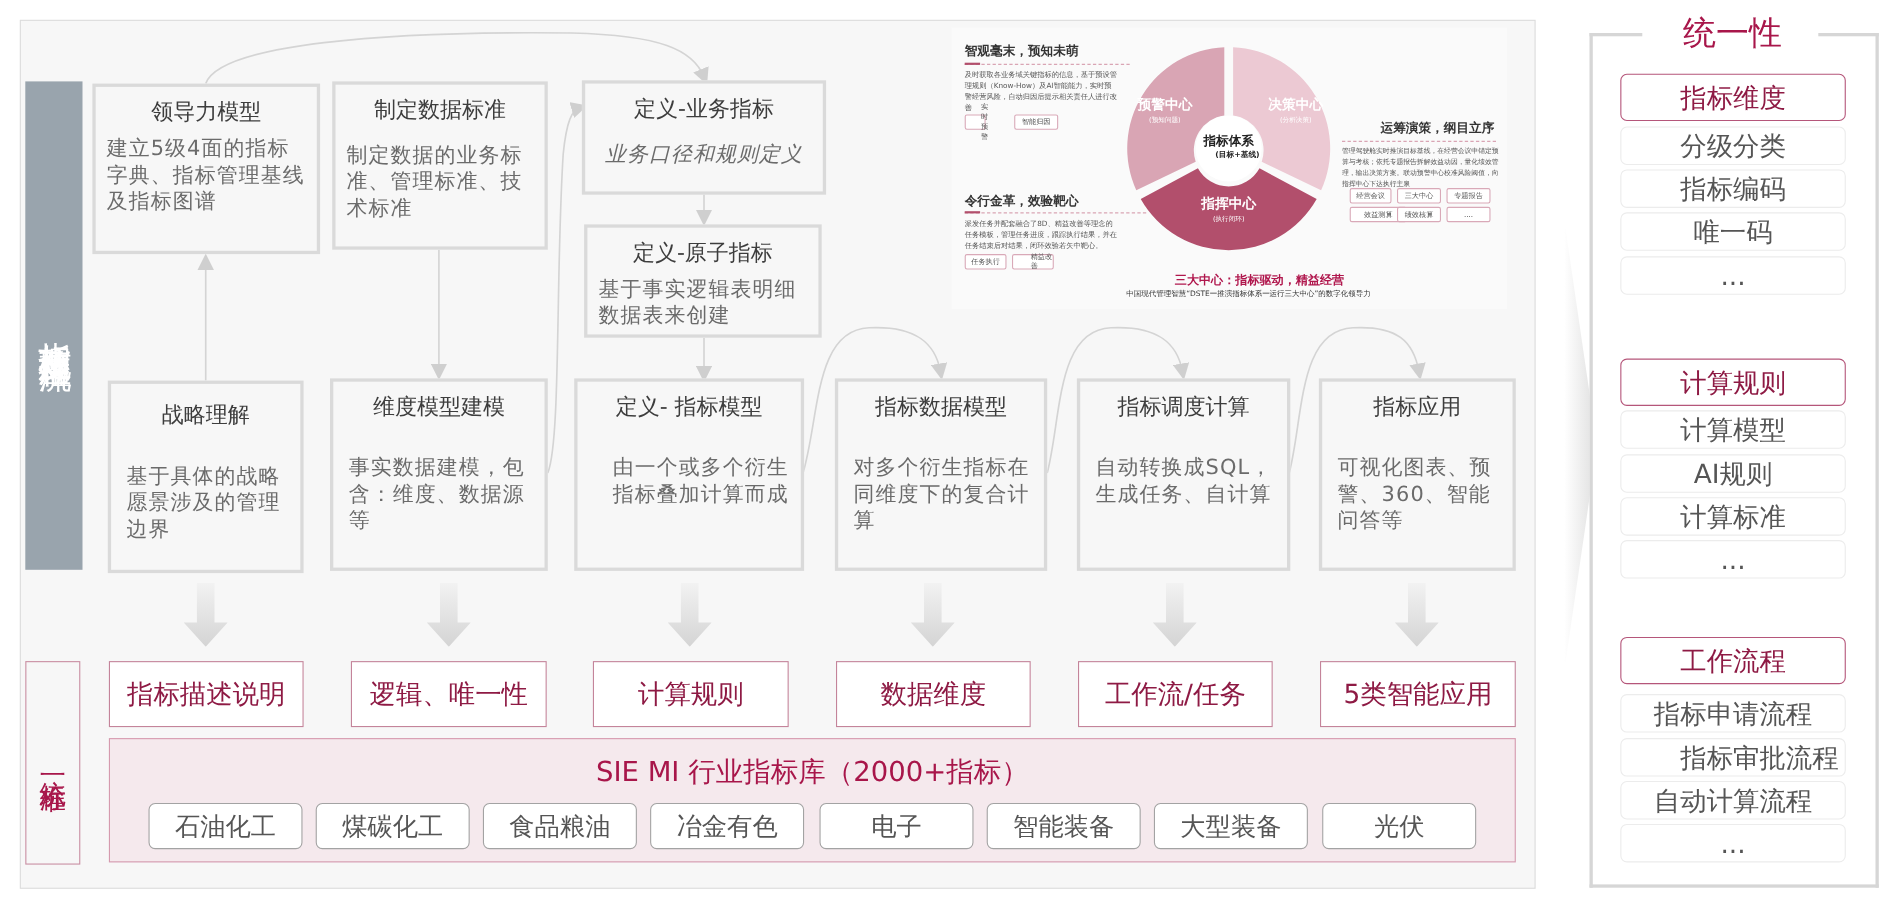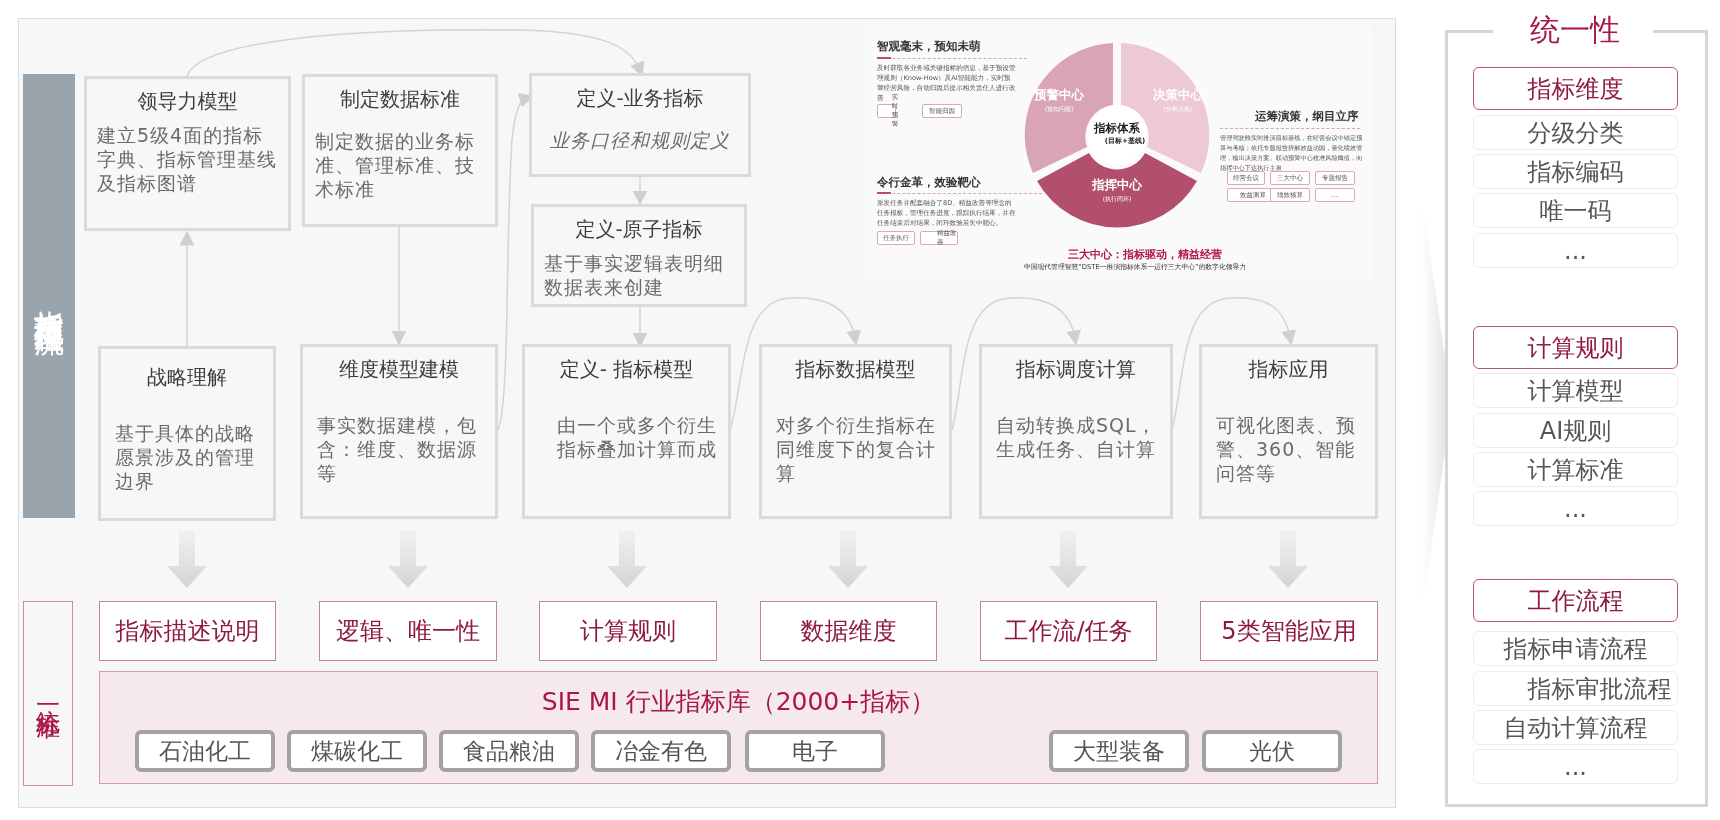--- a/index.html
+++ b/index.html
@@ -18,21 +18,21 @@
   .connector { stroke: #d4d4d4; stroke-width: 1.5; fill: none; }
   .big-arrow { width: 40px; height: 58px; }
   .std-label { left: 23px; top: 601px; width: 50px; height: 185px; border: 1px solid #c98ea2; background: #f7f7f7;
                color: #a8164a; font-size: 24px; display: flex; align-items: center; justify-content: center; }
   .std-label span { writing-mode: vertical-rl; text-orientation: upright; letter-spacing: 2px; }
   .pink-box { top: 601px; height: 60px; background: #fff; border: 1px solid #c4849a; color: #8e1a44;
               font-size: 24px; display: flex; align-items: center; justify-content: center; }
   .library { left: 99px; top: 671px; width: 1279px; height: 113px; background: #f5e9ed; border: 1px solid #d59aae; }
   .library .lib-title { text-align: center; color: #a8164a; font-size: 25px; margin-top: 13px; }
   .industry { position: absolute; top: 58px; height: 42px; width: 140px; background: #fff; border-radius: 6px;
-              border: 4px solid #a3a3a3; display: flex; align-items: center; justify-content: center; font-size: 23px; color: #555; }
+              border: 1px solid #a3a3a3; display: flex; align-items: center; justify-content: center; font-size: 23px; color: #555; }
   .inset { left: 865px; top: 25px; width: 505px; height: 256px; background: #fafafa; overflow: hidden; }
   .inset .h { font-size: 11.5px; font-weight: bold; color: #333; }
   .inset .p { font-size: 6.6px; color: #555; line-height: 10px; }
   .inset .tag { position: absolute; font-size: 6.5px; color: #555; border: 1px solid #d9a9b8; border-radius: 2px;
                 background: #fff; height: 14px; display: flex; align-items: center; justify-content: center; }
   .inset .seg-label { position: absolute; color: #fff; font-weight: bold; text-align: center; }
   .right-panel { left: 1445px; top: 30px; width: 263px; height: 777px; border: 3px solid #d6d6d6; border-top: none; background: #fff; }
   .rp-top-l { left: 1445px; top: 30px; width: 48px; height: 3px; background: #d6d6d6; }
   .rp-top-r { left: 1653px; top: 30px; width: 55px; height: 3px; background: #d6d6d6; }
   .rp-title { left: 1500px; top: 10px; width: 150px; text-align: center; font-size: 30px; color: #a8164a; }
@@ -199,20 +199,21 @@
 <div class="abs pink-box" style="left:980px;width:177px;">工作流/任务</div>
 <div class="abs pink-box" style="left:1200px;width:178px;">5类智能应用</div>
 
 <div class="abs library">
   <div class="lib-title">SIE MI 行业指标库（2000+指标）</div>
   <div class="industry" style="left:35px;">石油化工</div>
   <div class="industry" style="left:187px;">煤碳化工</div>
   <div class="industry" style="left:339px;">食品粮油</div>
   <div class="industry" style="left:491px;">冶金有色</div>
   <div class="industry" style="left:645px;">电子</div>
+  <div class="industry" style="left:797px;">智能装备</div>
   <div class="industry" style="left:949px;">大型装备</div>
   <div class="industry" style="left:1102px;">光伏</div>
 </div>
 
 <svg class="abs chev" viewBox="0 0 30 410" preserveAspectRatio="none">
   <defs>
       <linearGradient id="cg" x1="0" y1="0" x2="1" y2="0">
         <stop offset="0" stop-color="#ffffff"></stop>
         <stop offset="1" stop-color="#dedede"></stop>
       </linearGradient>

